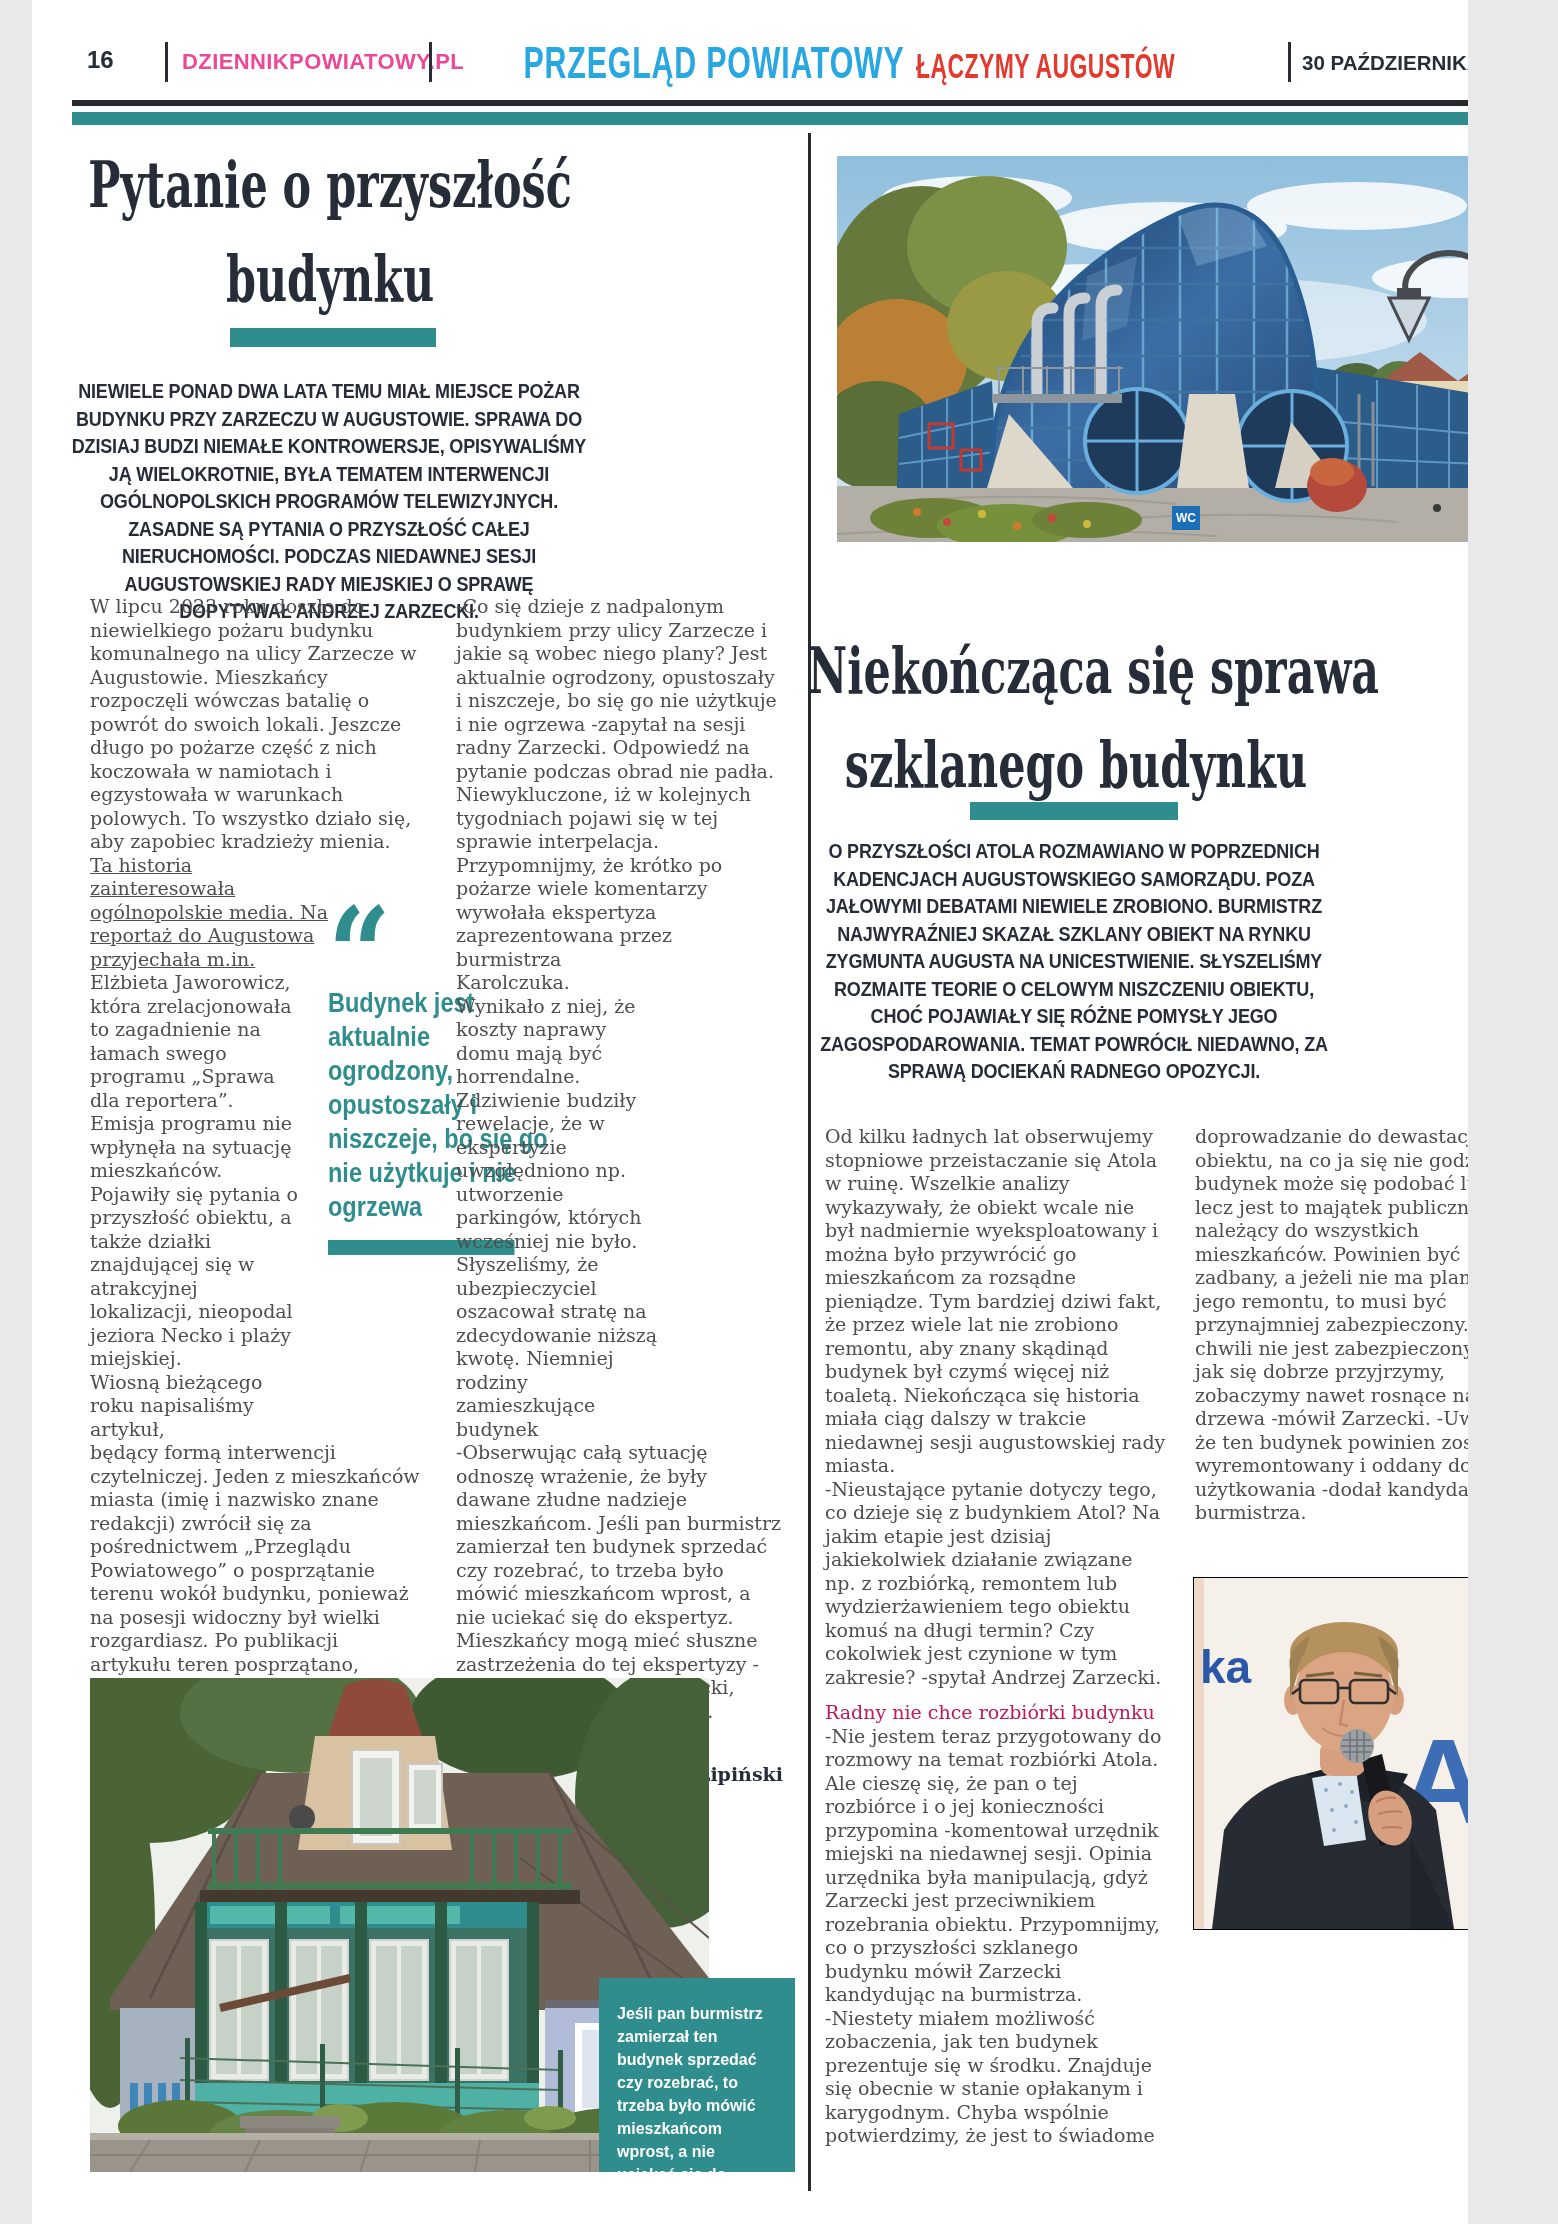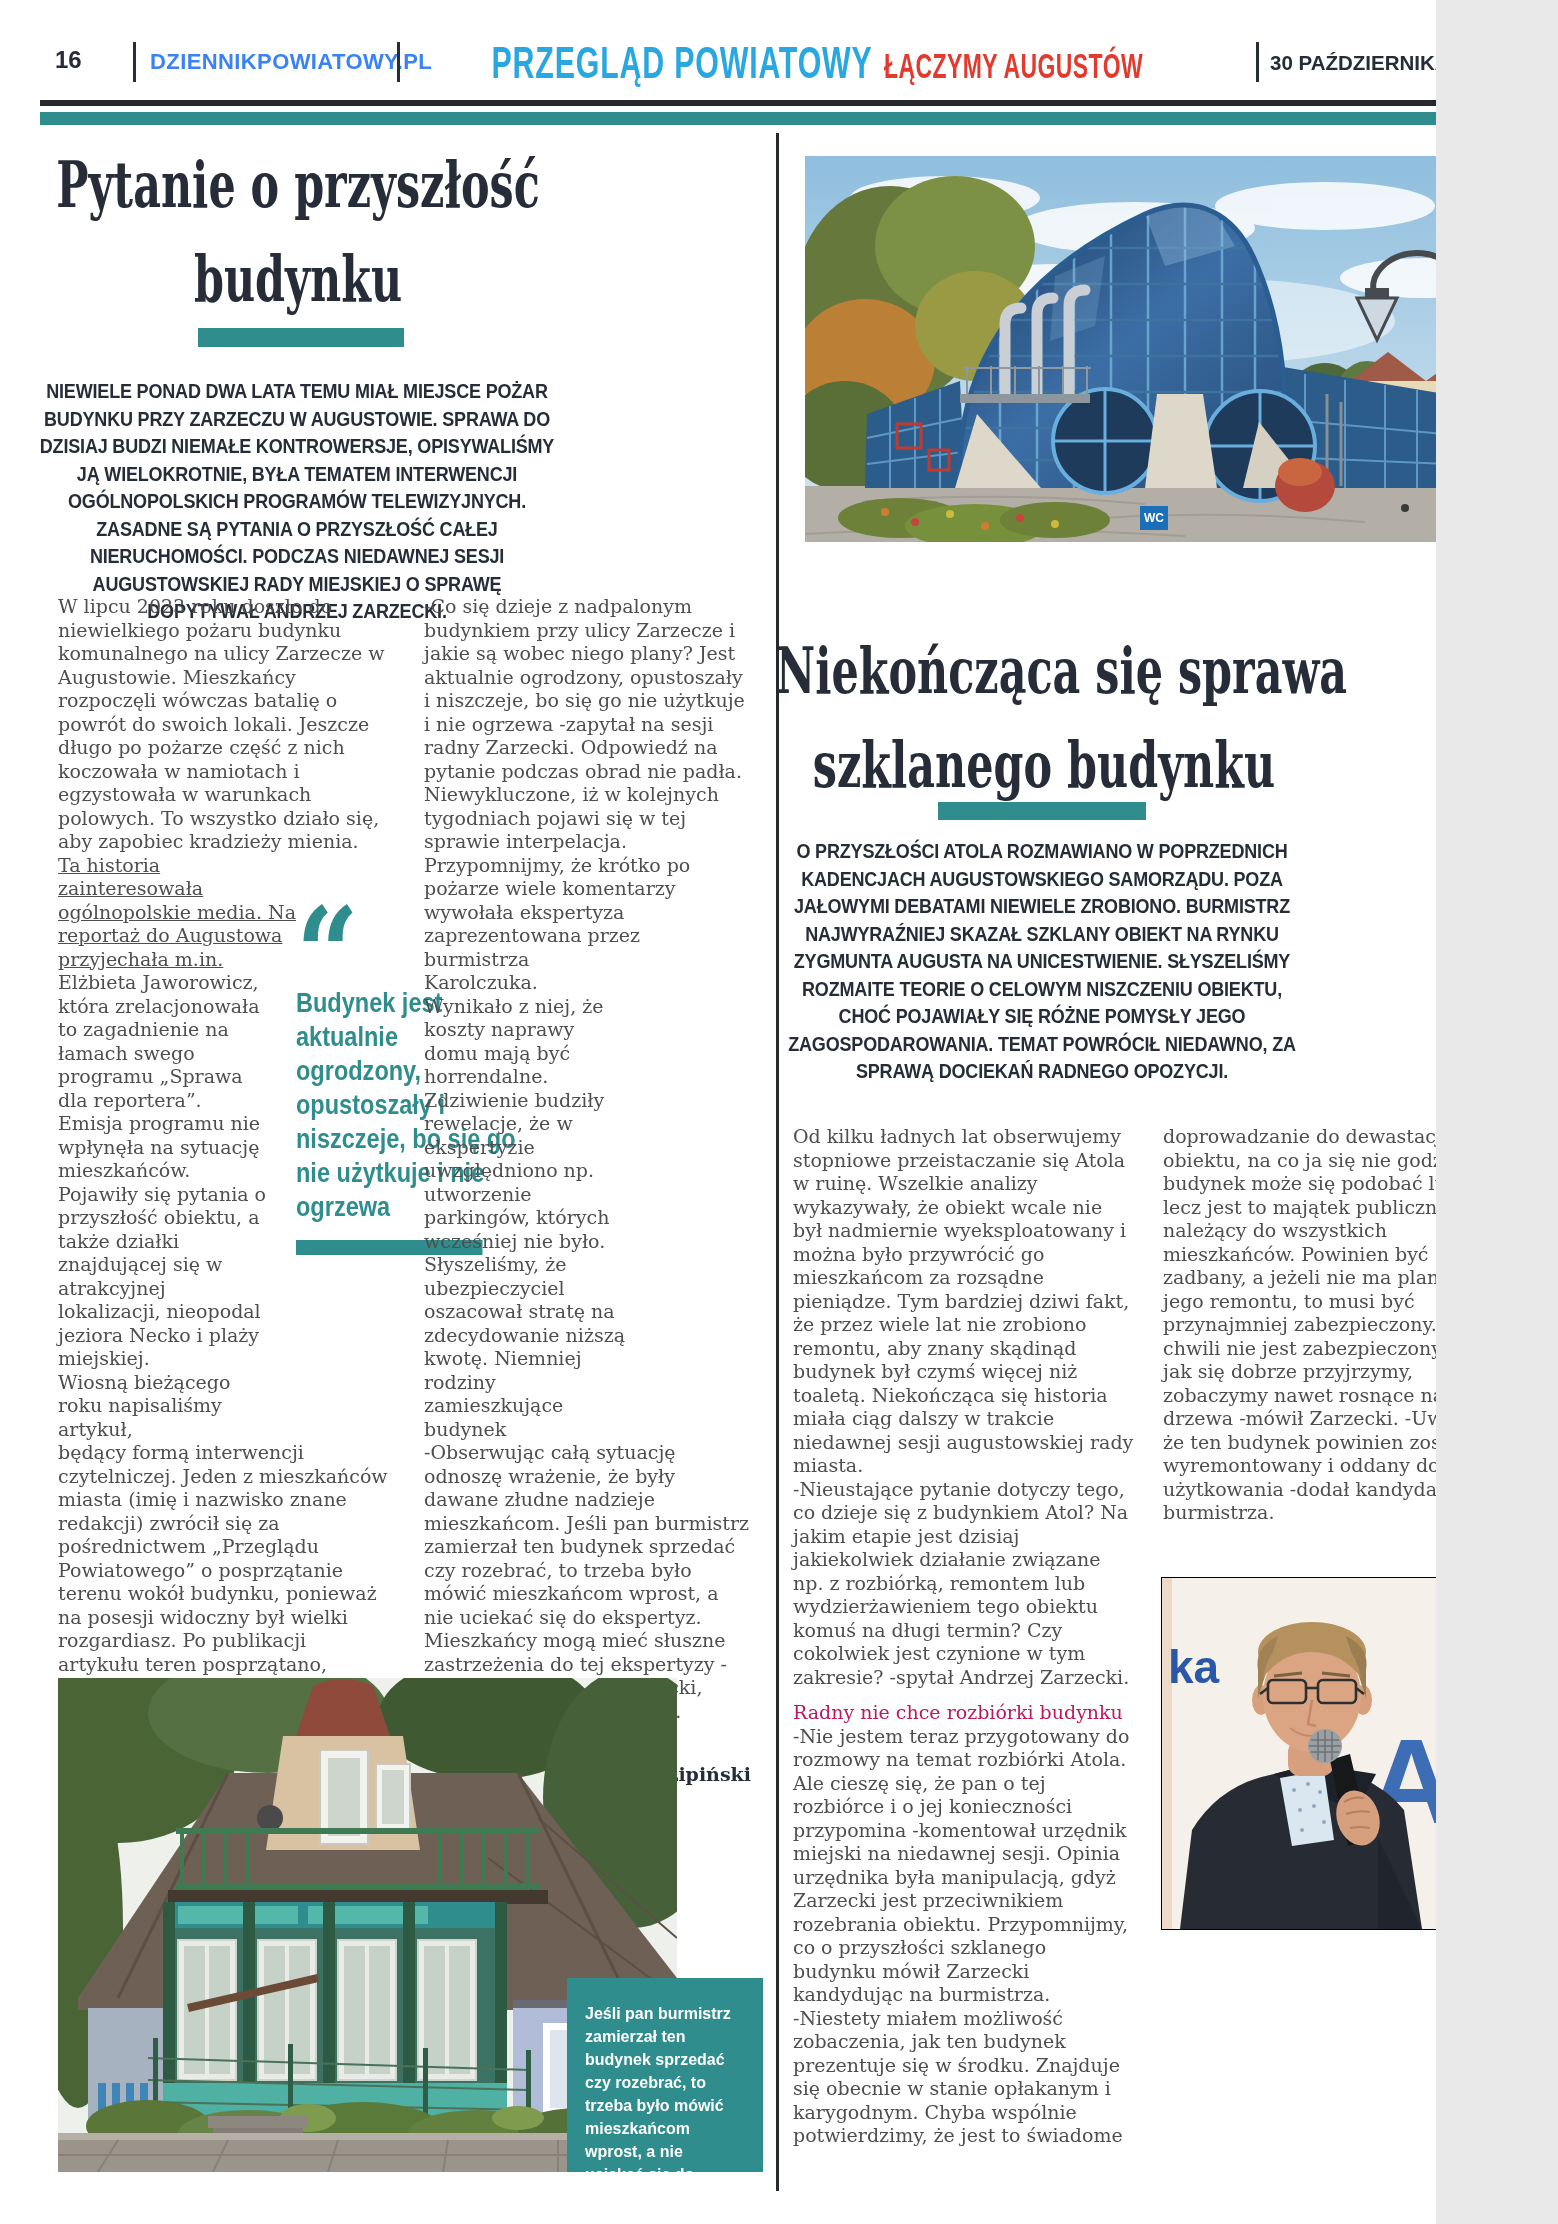--- a/index.html
+++ b/index.html
@@ -1,23 +1,23 @@
 <!DOCTYPE html>
 <html><head>
 <meta charset="utf-8">
 <style>
   html,body{margin:0;padding:0;background:#e9e9e9;}
   .page{position:relative;width:1436px;height:2224px;background:#ffffff;overflow:hidden;
-        font-family:"DejaVu Serif",serif;}
+        font-family:"DejaVu Serif",serif;margin-left:32px;}
   .abs{position:absolute;}
 
   
   .hdr-num{left:55px;top:46px;font:bold 24px "Liberation Sans",sans-serif;color:#262d38;}
   .hdr-vbar{width:3px;height:40px;background:#262d38;top:42px;}
-  .hdr-site{left:150px;top:49px;font:bold 22px "Liberation Sans",sans-serif;color:#3b82f6;letter-spacing:.4px;}
+  .hdr-site{left:150px;top:49px;font:bold 22px "Liberation Sans",sans-serif;color:#ec4899;letter-spacing:.4px;}
   .masthead{left:420px;top:38px;width:740px;text-align:center;white-space:nowrap;}
   .masthead-inner{display:inline-block;transform:scale(.82,1.22);transform-origin:center top;
         font-family:"Liberation Sans",sans-serif;font-weight:bold;}
   .mh-main{font-size:37px;color:#29a7e1;letter-spacing:1px;}
   .mh-sub{font-size:28px;color:#e23a2e;letter-spacing:.5px;margin-left:14px;}
   .hdr-date{left:1270px;top:51px;width:248px;text-align:right;font:bold 20.5px "Liberation Sans",sans-serif;color:#262d38;white-space:nowrap;}
   .rule-black{left:40px;top:100px;width:1478px;height:6px;background:#26292e;}
   .rule-teal{left:40px;top:112px;width:1478px;height:13px;background:#2f8d8d;}
   .divider{left:776px;top:133px;width:3px;height:2058px;background:#26292e;}
 

